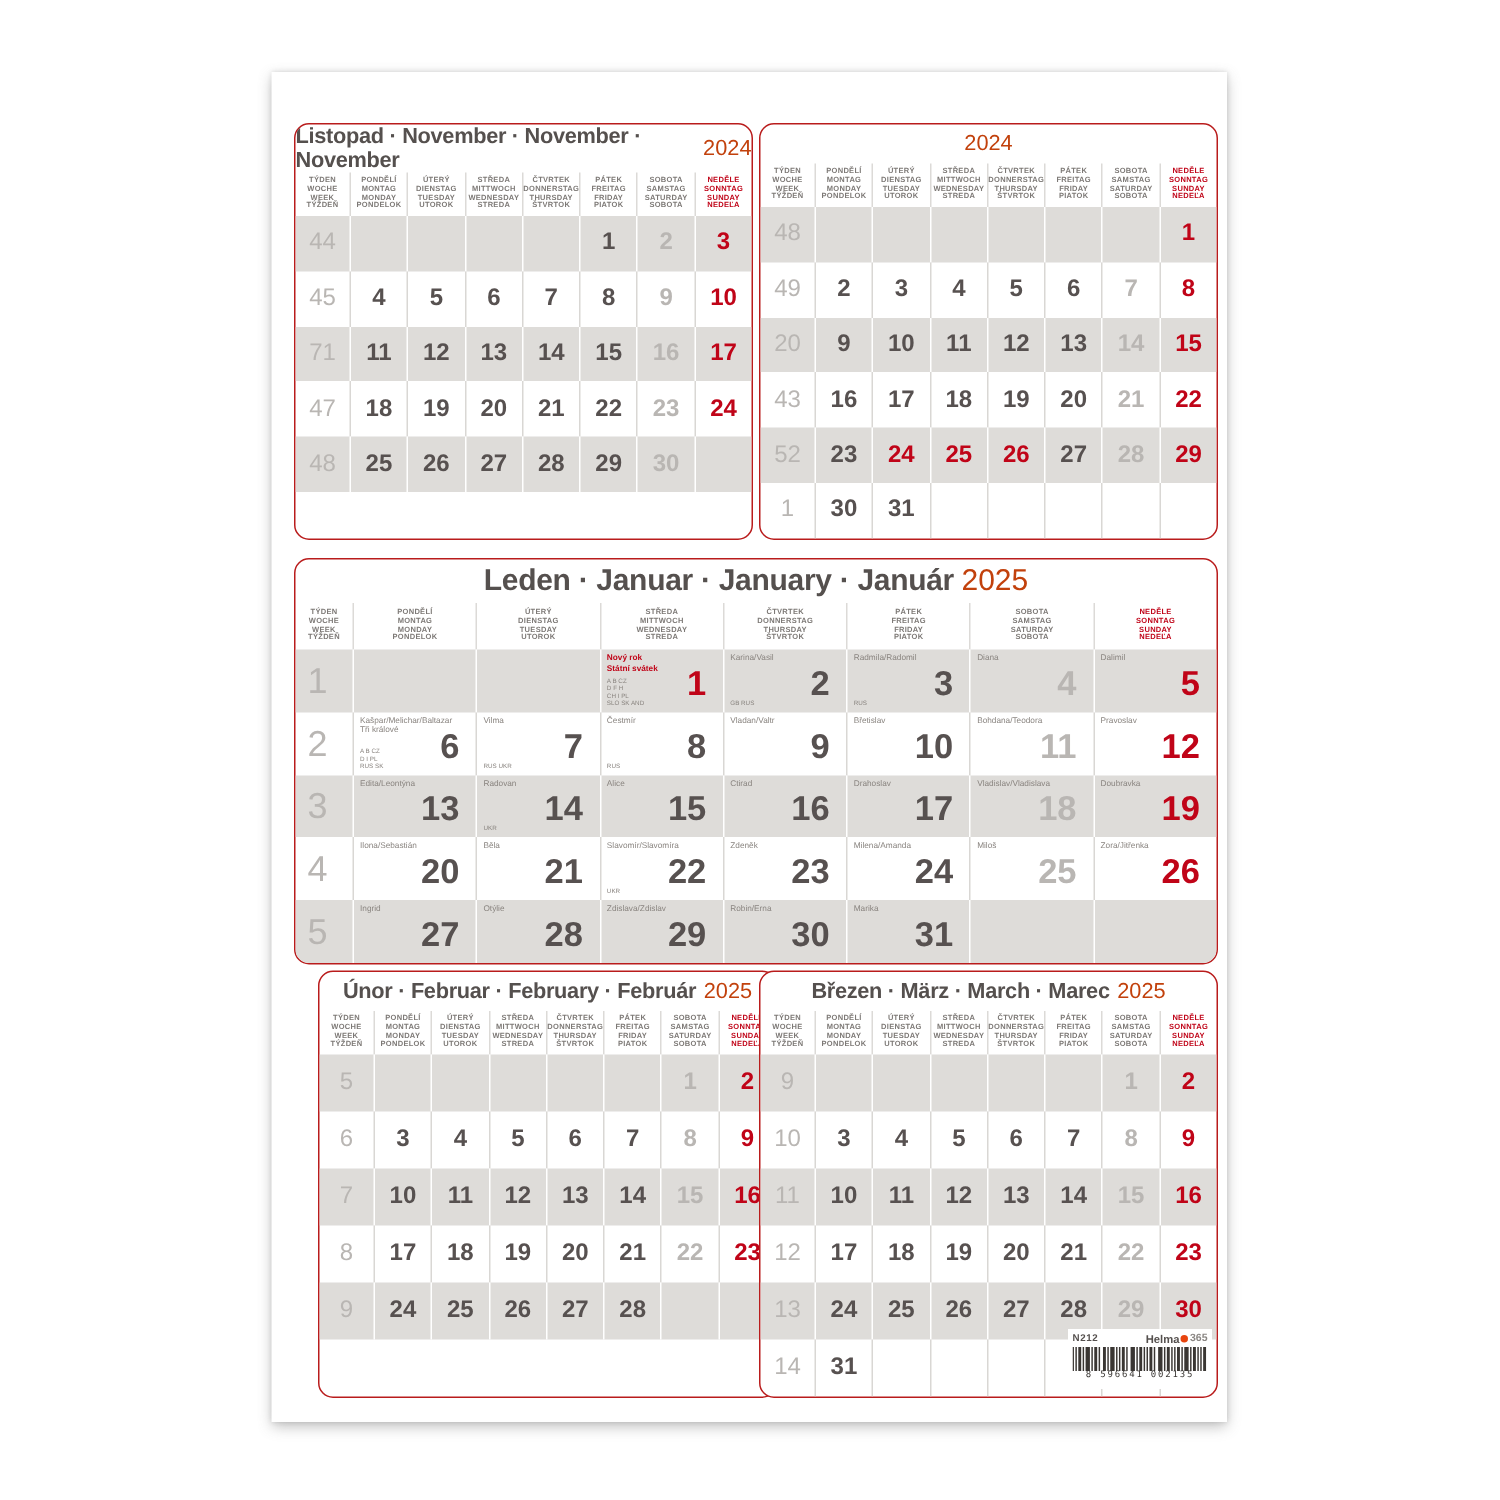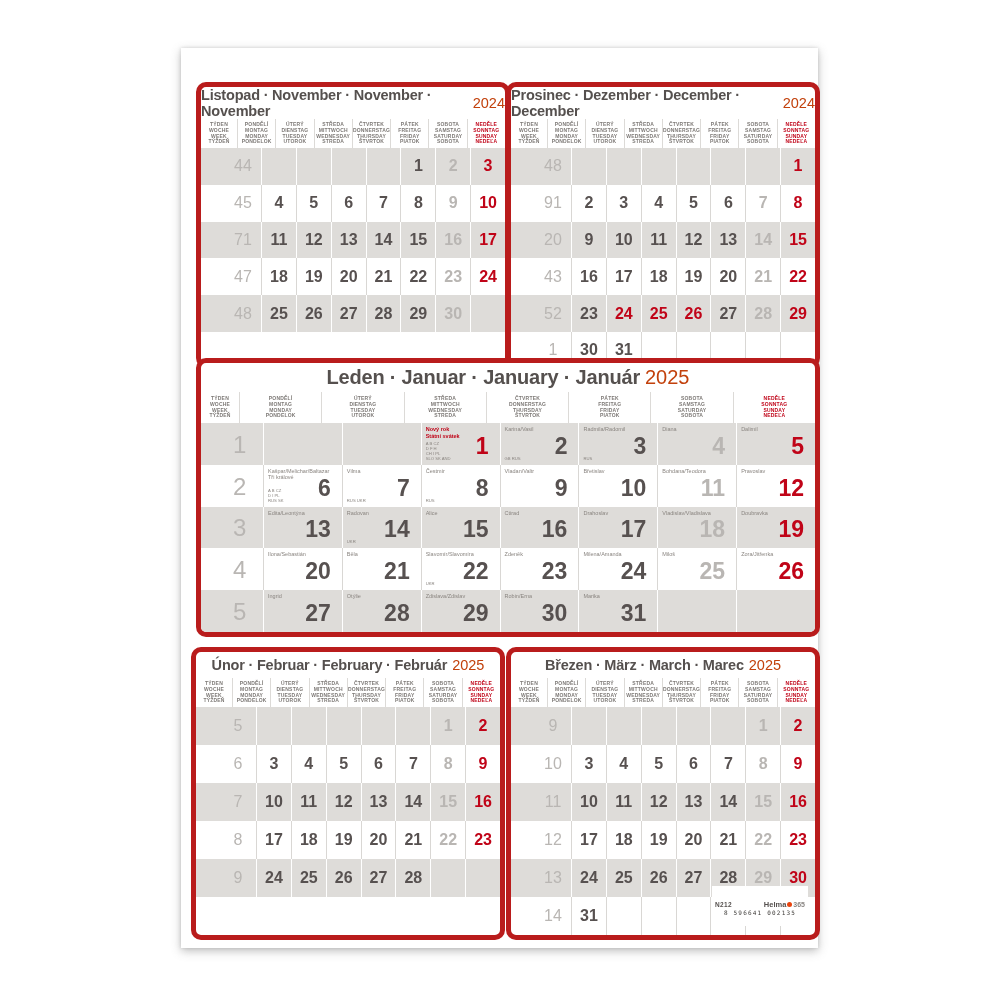--- a/index.html
+++ b/index.html
@@ -1,51 +1,51 @@
 <!DOCTYPE html>
 <html><head>
 <meta charset="utf-8">
 <style>
   html,body{margin:0;padding:0;background:#ffffff;}
   body{width:1000px;height:1000px;font-family:"Liberation Sans","DejaVu Sans",sans-serif;overflow:hidden;}
   .stage{position:relative;width:1000px;height:1000px;background:#ffffff;}
   .sheet{position:absolute;left:181px;top:48px;width:637px;height:900px;background:#ffffff;
          box-shadow:0 3px 9px rgba(110,110,110,.45), 0 0 3px rgba(140,140,140,.30);}
-  .panel{position:absolute;background:#ffffff;border:5px solid #b91c1c;border-radius:10px;
+  .panel{position:absolute;background:#ffffff;border:1px solid #b91c1c;border-radius:10px;
          overflow:hidden;display:flex;flex-direction:column;}
   .small{--title-h:26px;--hdr-h:29px;--cols:36px repeat(7,1fr);--num-size:16px;--wk-size:16px;--title-size:14.5px;}
   .large{--title-h:29px;--hdr-h:31px;--cols:38px repeat(7,1fr);--num-size:23px;--wk-size:24px;--title-size:20px;}
   .title{flex:0 0 var(--title-h);display:flex;align-items:center;justify-content:center;gap:5px;}
   .t-months{font-weight:700;color:#55504e;font-size:var(--title-size);letter-spacing:-0.2px;}
   .t-year{font-weight:400;color:#c2410c;font-size:var(--title-size);}
   .hdr{flex:0 0 var(--hdr-h);display:grid;grid-template-columns:var(--cols);}
   .hc{font-size:5px;line-height:5.8px;font-weight:600;letter-spacing:.2px;color:#7d7976;
       white-space:pre-line;text-align:center;display:flex;align-items:center;justify-content:center;
       border-left:1px solid #dcdad7;}
   .hdr .hc:first-child{border-left:none;}
   .hc.sun{color:#c00418;font-weight:700;}
   .rows{flex:1;display:flex;flex-direction:column;}
-  .row{display:grid;grid-template-columns:var(--cols);height:var(--row-h);padding-left:24px;--sep:#d9d7d4;}
+  .row{display:grid;grid-template-columns:var(--cols);height:var(--row-h);--sep:#d9d7d4;}
   .row.shaded{background:#dedcd9;--sep:#ffffff;}
   .cell{position:relative;display:flex;align-items:center;justify-content:center;border-left:1px solid var(--sep);}
   .row .cell:first-child{border-left:none;}
   .wknum{color:#b9b6b3;font-weight:400;font-size:var(--wk-size);}
   .num{font-weight:700;font-size:var(--num-size);}
   .c-wd{color:#575150;} .c-sat{color:#b9b6b3;} .c-sun{color:#c00418;}
   
   .large .cell{justify-content:flex-start;align-items:flex-start;}
   .large .wkcell .wknum{position:absolute;left:8px;top:50%;transform:translateY(-46%);}
   .nm{position:absolute;top:3px;left:4px;right:2px;font-size:5.5px;line-height:6.6px;color:#8a8580;
       white-space:pre-line;text-align:left;}
   .nm.red{color:#c00418;font-weight:700;}
   .codes{position:absolute;left:4px;bottom:4px;font-size:4.2px;line-height:5px;color:#8a8580;white-space:pre-line;text-align:left;}
   .jnum{position:absolute;right:11px;top:50%;transform:translateY(-42%);font-weight:700;font-size:var(--num-size);}
   
   .brandbox{position:absolute;left:531px;top:838px;width:96px;height:40px;background:#ffffff;z-index:6;
-            padding:14px 3px;box-sizing:border-box;display:flex;flex-direction:column;}
+            padding:2px 3px;box-sizing:border-box;display:flex;flex-direction:column;}
   .bb-top{display:flex;justify-content:space-between;align-items:center;height:9px;}
   .bb-code{font-size:6.5px;font-weight:700;color:#55504e;letter-spacing:.4px;}
   .bb-brand{display:flex;align-items:center;gap:1px;}
   .bb-name{font-size:7.5px;font-weight:700;color:#55504e;}
   .bb-dot{width:5px;height:5px;border-radius:50%;background:#e8440e;display:inline-block;}
   .bb-num{font-size:7px;font-weight:700;color:#8a8683;}
   .bb-bars{width:100%;height:16px;margin-top:1px;}
   .bb-ean{font-family:"DejaVu Sans Mono","Liberation Mono",monospace;font-size:6px;letter-spacing:1.2px;
           color:#3c3936;text-align:center;margin-top:-1px;}
 </style>
@@ -213,21 +213,20 @@
             <div class="cell">
               <span class="num c-sat">30</span>
             </div>
             <div class="cell"></div>
           </div>
         </div>
     </section>
 
     <section class="panel small" style="left:325px;top:34px;width:304px;height:276px;--row-h:36.8px">
       <div class="title">
-        <span class="t-months">Prosinec · Dezember · December · December</span>
         <span class="t-year">2024</span>
       </div>
       <div class="hdr">
           <div class="hc">TÝDEN
 WOCHE
 WEEK
 TÝŽDEŇ</div>
           <div class="hc">PONDĚLÍ
 MONTAG
 MONDAY
@@ -267,21 +266,21 @@
             <div class="cell"></div>
             <div class="cell"></div>
             <div class="cell"></div>
             <div class="cell"></div>
             <div class="cell">
               <span class="num c-sun">1</span>
             </div>
           </div>
           <div class="row">
             <div class="cell wkcell">
-              <span class="wknum">91</span>
+              <span class="wknum">49</span>
             </div>
             <div class="cell">
               <span class="num c-wd">2</span>
             </div>
             <div class="cell">
               <span class="num c-wd">3</span>
             </div>
             <div class="cell">
               <span class="num c-wd">4</span>
             </div>
@@ -388,21 +387,21 @@
             </div>
             <div class="cell"></div>
             <div class="cell"></div>
             <div class="cell"></div>
             <div class="cell"></div>
             <div class="cell"></div>
           </div>
         </div>
     </section>
 
-    <section class="panel large" style="left:15px;top:310px;width:614px;height:269px;--row-h:41.8px">
+    <section class="panel large" style="left:15px;top:324px;width:614px;height:269px;--row-h:41.8px">
       <div class="title">
         <span class="t-months">Leden · Januar · January · Január</span>
         <span class="t-year">2025</span>
       </div>
       <div class="hdr">
           <div class="hc">TÝDEN
 WOCHE
 WEEK
 TÝŽDEŇ</div>
           <div class="hc">PONDĚLÍ
@@ -599,21 +598,21 @@
             <div class="cell jcell">
               <div class="nm">Marika</div>
               <span class="jnum c-wd">31</span>
             </div>
             <div class="cell jcell"></div>
             <div class="cell jcell"></div>
           </div>
         </div>
     </section>
 
-    <section class="panel small" style="left:10px;top:599px;width:304px;height:283px;--row-h:38px">
+    <section class="panel small" style="left:31px;top:599px;width:304px;height:283px;--row-h:38px">
       <div class="title">
         <span class="t-months">Únor · Februar · February · Február</span>
         <span class="t-year">2025</span>
       </div>
       <div class="hdr">
           <div class="hc">TÝDEN
 WOCHE
 WEEK
 TÝŽDEŇ</div>
           <div class="hc">PONDĚLÍ

